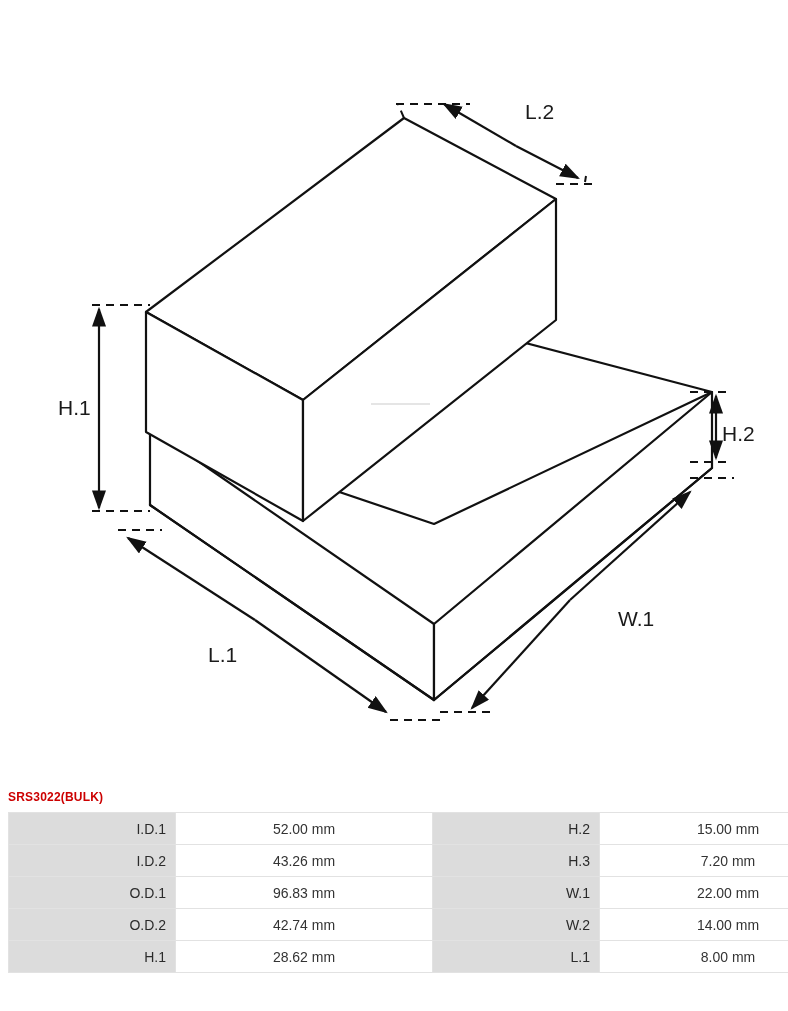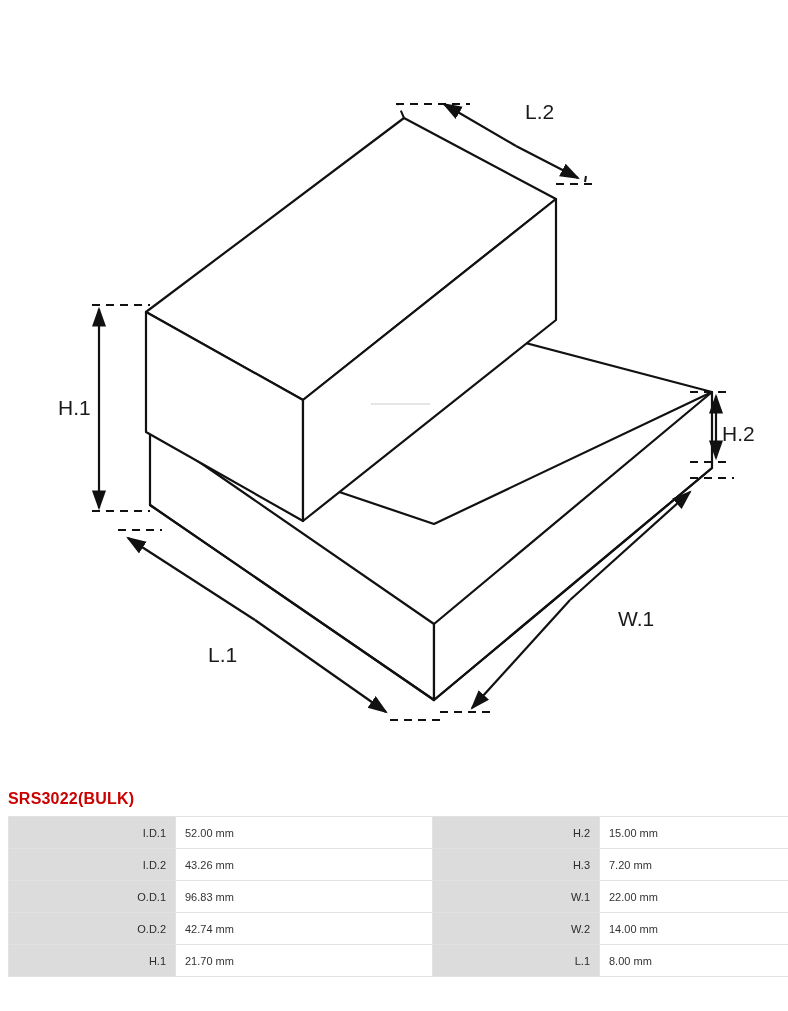--- a/index.html
+++ b/index.html
@@ -23,48 +23,48 @@
   #diagram-area svg {
     display: block;
   }
   .dim-label {
     font-family: "Liberation Sans", sans-serif;
     font-size: 21px;
     fill: #1a1a1a;
   }
   #part-title {
     color: #cc0000;
-    font-size: 16px;
+    font-size: 12px;
     font-weight: bold;
     font-family: "Liberation Sans", sans-serif;
     padding: 0 0 8px 8px;
     letter-spacing: 0.2px;
   }
   #spec-table {
     border-collapse: collapse;
     width: 772px;
     margin: 0 8px;
     table-layout: fixed;
   }
   #spec-table td {
     border: 1px solid #e2e2e2;
     height: 31px;
-    font-size: 11px;
+    font-size: 14px;
     padding: 0 9px;
     color: #333;
   }
   #spec-table td.key {
     background: #dcdcdc;
     text-align: right;
     width: 148px;
     color: #2b2b2b;
   }
   #spec-table td.val {
     background: #ffffff;
-    text-align: left;
+    text-align: center;
     width: 238px;
     margin-left: 12px;
   }
 </style>
 </head>
 <body>
 
 <div id="diagram-area">
   <svg width="788" height="790" viewBox="0 0 788 790" xmlns="http://www.w3.org/2000/svg">
     <defs>
@@ -169,18 +169,18 @@
       <td class="val">22.00 mm</td>
     </tr>
     <tr>
       <td class="key">O.D.2</td>
       <td class="val">42.74 mm</td>
       <td class="key">W.2</td>
       <td class="val">14.00 mm</td>
     </tr>
     <tr>
       <td class="key">H.1</td>
-      <td class="val">21.70 mm</td>
+      <td class="val">28.62 mm</td>
       <td class="key">L.1</td>
       <td class="val">8.00 mm</td>
     </tr>
   </tbody>
 </table>
 
 </body></html>

